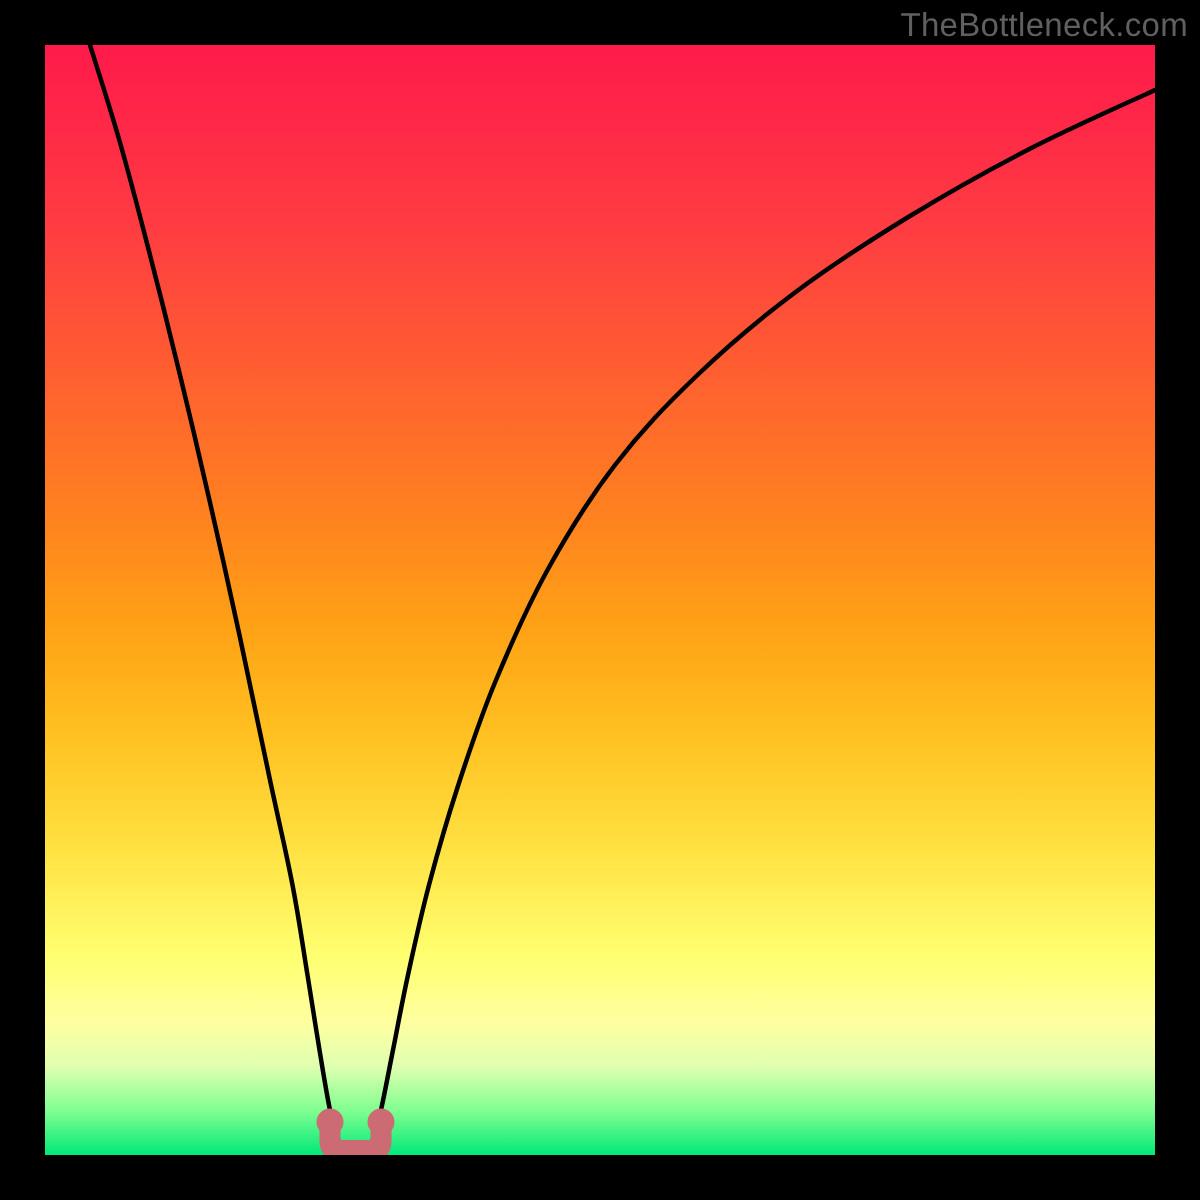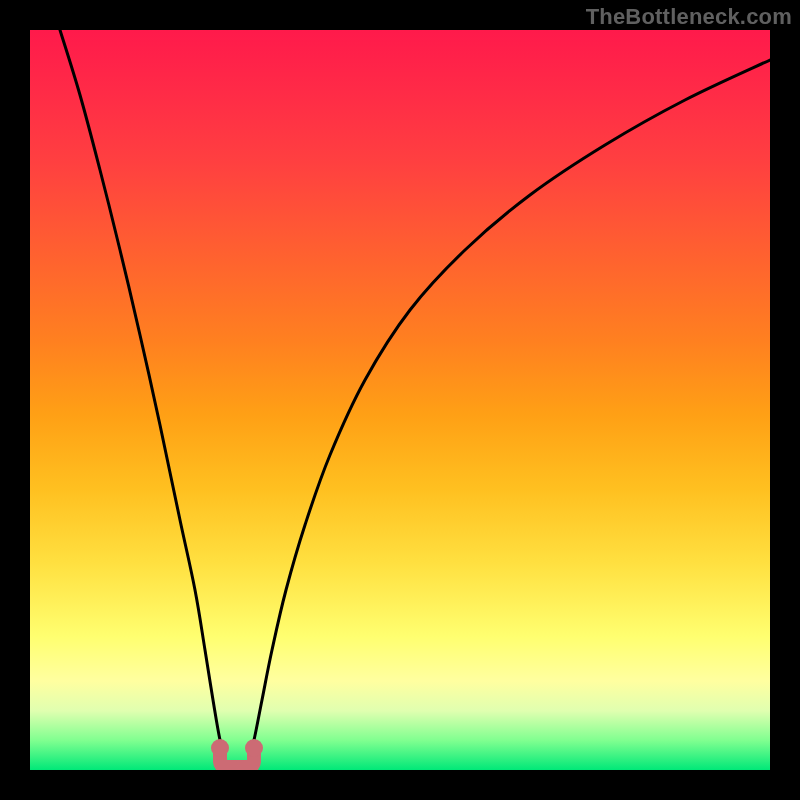--- a/index.html
+++ b/index.html
@@ -43,21 +43,21 @@
       #80ff90 96%,
       #00e878 100%
     );
   }
   .watermark {
     position: absolute;
     top: 4px;
     right: 8px;
     color: #606060;
     font-size: 22px;
-    font-weight: 700;
+    font-weight: 400;
     letter-spacing: 0.2px;
     user-select: none;
   }
   svg.curve {
     position: absolute;
     left: 0; top: 0;
     width: 740px;
     height: 740px;
     overflow: visible;
   }

